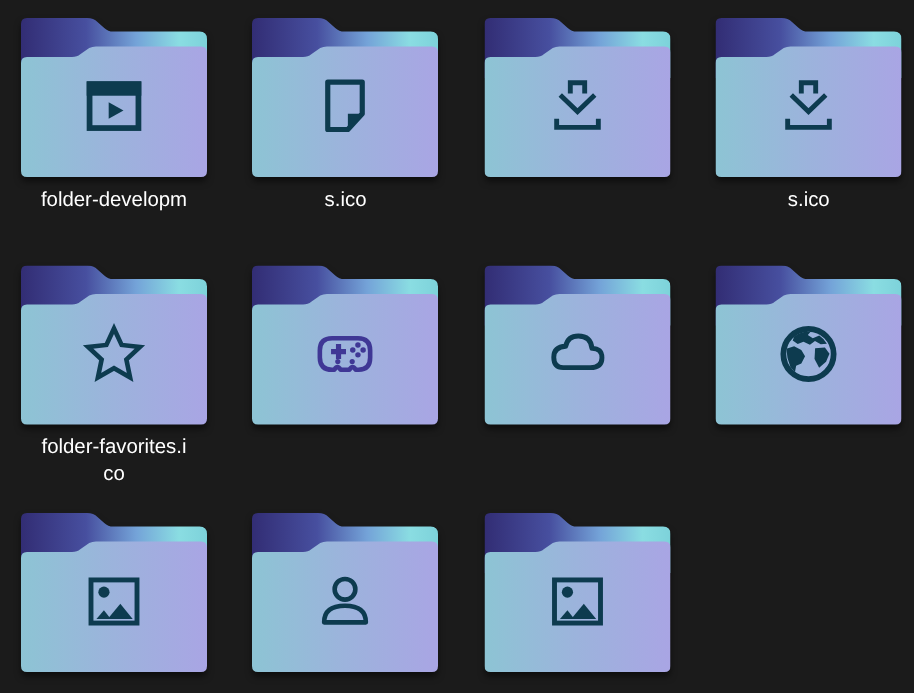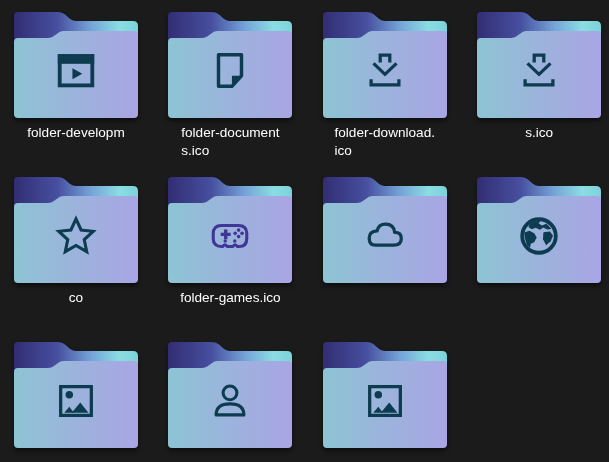--- a/index.html
+++ b/index.html
@@ -17,21 +17,21 @@
   }
   .cell{
     width:124px;display:flex;flex-direction:column;align-items:center;
   }
   .folder-svg{
     width:124px;height:107px;flex:none;
     filter:drop-shadow(0 3px 2px rgba(0,0,0,0.5));
   }
   .glyph{color:var(--glyph,#0d3b4f);}
   .label{
-    margin-top:5px;
+    margin-top:5px;text-align:center;
     font-size:13.6px;line-height:18px;
     color:var(--label,#ffffff);
     max-width:140px;white-space:nowrap;
   }
   .defs-svg{position:absolute;width:0;height:0;}
 </style>
 </head>
 <body style="background: rgb(27, 27, 27);">
 
 <svg class="defs-svg" aria-hidden="true">
@@ -122,68 +122,61 @@
       </div>
   </div>
 
   <div class="cell">
     <svg class="folder-svg" viewBox="0 0 124 107">
       <path fill="url(#backGrad)" d="M4 0 L44 0 Q48.5 0 51 2.6 L55.5 6.6 Q58 9 61.5 9 L119 9 Q124 9 124 14 L124 40 L0 40 L0 4 Q0 0 4 0 Z"></path>
       <path fill="url(#frontGrad)" d="M4 106 Q0 106 0 102 L0 30 Q0 26 4 26 L34 26 Q37.5 26 39.5 24.2 L45.5 20 Q47.5 19 50 19 L120 19 Q124 19 124 23 L124 102 Q124 106 120 106 Z"></path>
       <use class="glyph" x="39" y="36" width="46" height="46" href="#g-documents"></use>
     </svg>
     <div class="label">
-        <div>folder-document</div>
         <div>s.ico</div>
       </div>
   </div>
 
   <div class="cell">
     <svg class="folder-svg" viewBox="0 0 124 107">
       <path fill="url(#backGrad)" d="M4 0 L44 0 Q48.5 0 51 2.6 L55.5 6.6 Q58 9 61.5 9 L119 9 Q124 9 124 14 L124 40 L0 40 L0 4 Q0 0 4 0 Z"></path>
       <path fill="url(#frontGrad)" d="M4 106 Q0 106 0 102 L0 30 Q0 26 4 26 L34 26 Q37.5 26 39.5 24.2 L45.5 20 Q47.5 19 50 19 L120 19 Q124 19 124 23 L124 102 Q124 106 120 106 Z"></path>
       <use class="glyph" x="39" y="36" width="46" height="46" href="#g-download"></use>
     </svg>
-    <div class="label">
-        <div>folder-download.</div>
-        <div>ico</div>
-      </div>
   </div>
 
   <div class="cell">
     <svg class="folder-svg" viewBox="0 0 124 107">
       <path fill="url(#backGrad)" d="M4 0 L44 0 Q48.5 0 51 2.6 L55.5 6.6 Q58 9 61.5 9 L119 9 Q124 9 124 14 L124 40 L0 40 L0 4 Q0 0 4 0 Z"></path>
       <path fill="url(#frontGrad)" d="M4 106 Q0 106 0 102 L0 30 Q0 26 4 26 L34 26 Q37.5 26 39.5 24.2 L45.5 20 Q47.5 19 50 19 L120 19 Q124 19 124 23 L124 102 Q124 106 120 106 Z"></path>
       <use class="glyph" x="39" y="36" width="46" height="46" href="#g-download"></use>
     </svg>
     <div class="label">
         <div>s.ico</div>
       </div>
   </div>
 
   <div class="cell">
     <svg class="folder-svg" viewBox="0 0 124 107">
       <path fill="url(#backGrad)" d="M4 0 L44 0 Q48.5 0 51 2.6 L55.5 6.6 Q58 9 61.5 9 L119 9 Q124 9 124 14 L124 40 L0 40 L0 4 Q0 0 4 0 Z"></path>
       <path fill="url(#frontGrad)" d="M4 106 Q0 106 0 102 L0 30 Q0 26 4 26 L34 26 Q37.5 26 39.5 24.2 L45.5 20 Q47.5 19 50 19 L120 19 Q124 19 124 23 L124 102 Q124 106 120 106 Z"></path>
       <use class="glyph" x="39" y="36" width="46" height="46" href="#g-favorites"></use>
     </svg>
     <div class="label">
+        <div>folder-favorites.i</div>
         <div>co</div>
       </div>
   </div>
 
   <div class="cell">
     <svg class="folder-svg" viewBox="0 0 124 107">
       <path fill="url(#backGrad)" d="M4 0 L44 0 Q48.5 0 51 2.6 L55.5 6.6 Q58 9 61.5 9 L119 9 Q124 9 124 14 L124 40 L0 40 L0 4 Q0 0 4 0 Z"></path>
       <path fill="url(#frontGrad)" d="M4 106 Q0 106 0 102 L0 30 Q0 26 4 26 L34 26 Q37.5 26 39.5 24.2 L45.5 20 Q47.5 19 50 19 L120 19 Q124 19 124 23 L124 102 Q124 106 120 106 Z"></path>
       <use class="glyph" x="39" y="36" width="46" height="46" href="#g-games" style="color: rgb(63, 55, 149);"></use>
     </svg>
-    <div class="label">
-        <div>folder-games.ico</div>
-      </div>
   </div>
 
   <div class="cell">
     <svg class="folder-svg" viewBox="0 0 124 107">
       <path fill="url(#backGrad)" d="M4 0 L44 0 Q48.5 0 51 2.6 L55.5 6.6 Q58 9 61.5 9 L119 9 Q124 9 124 14 L124 40 L0 40 L0 4 Q0 0 4 0 Z"></path>
       <path fill="url(#frontGrad)" d="M4 106 Q0 106 0 102 L0 30 Q0 26 4 26 L34 26 Q37.5 26 39.5 24.2 L45.5 20 Q47.5 19 50 19 L120 19 Q124 19 124 23 L124 102 Q124 106 120 106 Z"></path>
       <use class="glyph" x="39" y="36" width="46" height="46" href="#g-gdrive"></use>
     </svg>
   </div>
 

